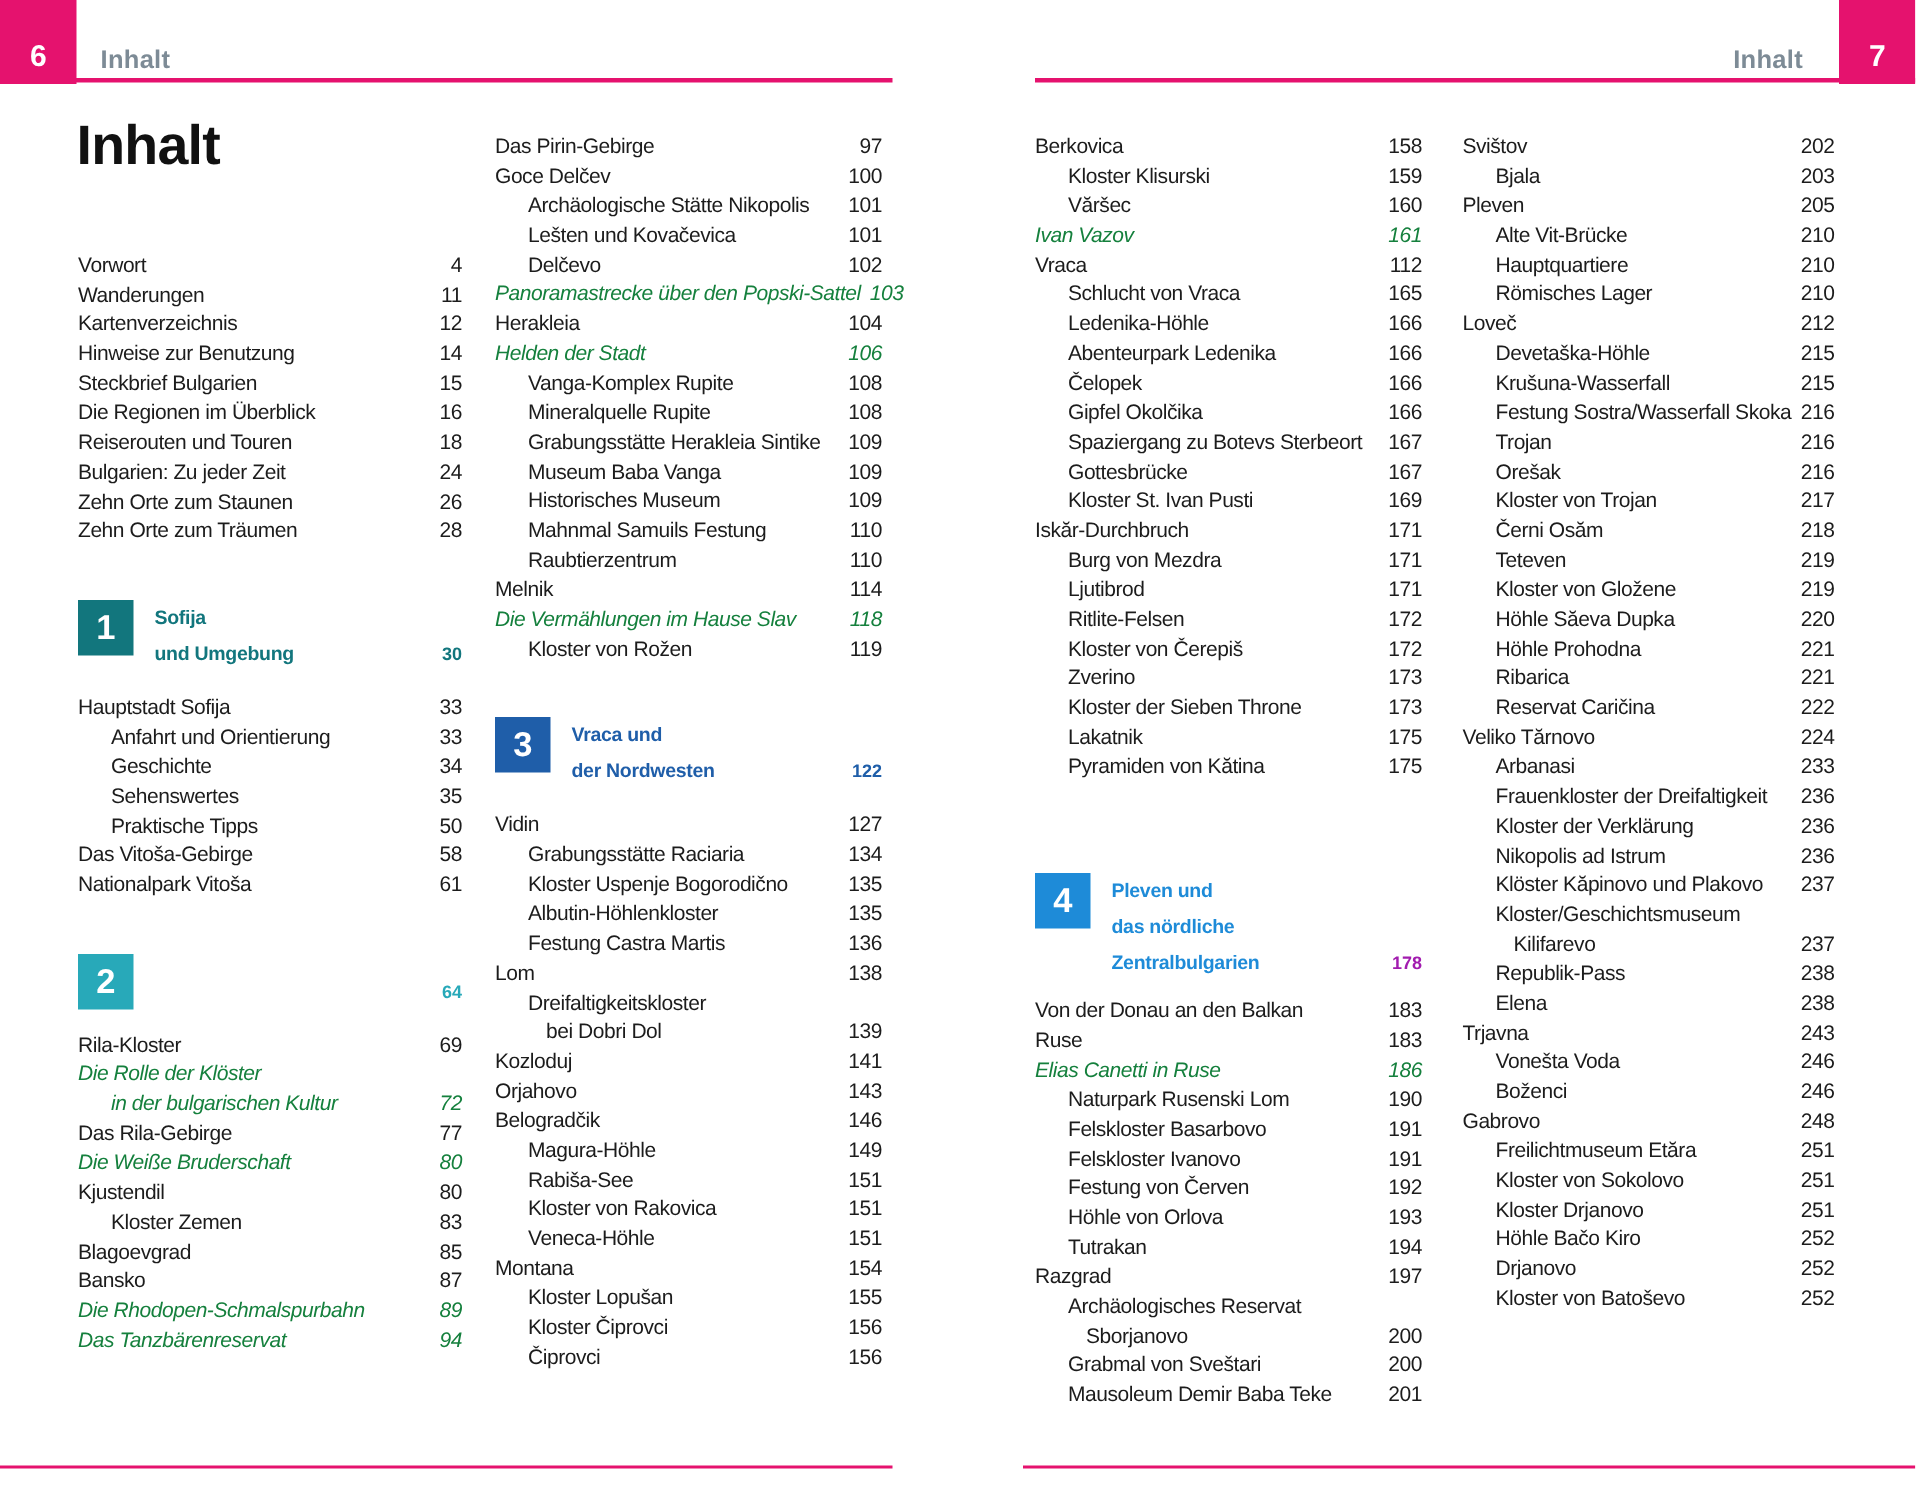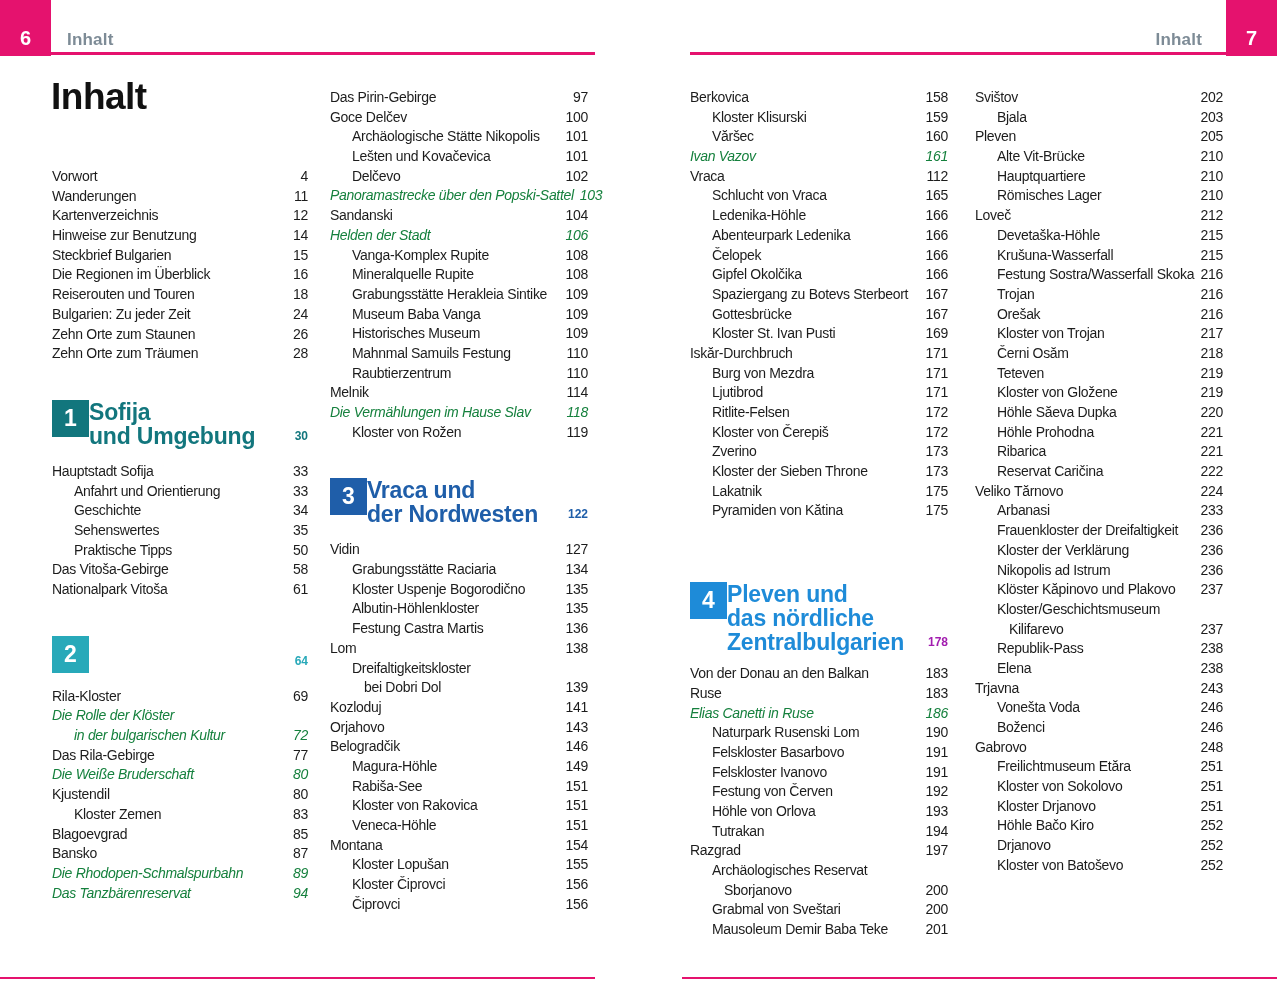--- a/index.html
+++ b/index.html
@@ -33,21 +33,21 @@
   .row .lbl{flex:0 1 auto;}
   .row .pg{margin-left:auto;padding-left:6px;text-align:right;}
   .row.ind1{padding-left:22px;}
   .row.ind2{padding-left:34px;}
   .row.it{font-style:italic;color:#15803d;}
 
   
   .section{display:flex;align-items:flex-start;margin:36px 0 14px 0;}
   .section .numbox{width:37px;height:37px;flex:0 0 37px;color:#fff;font-weight:bold;
                    font-size:23px;display:flex;align-items:center;justify-content:center;}
-  .section .titles{font-weight:bold;font-size:23px;line-height:24px;
+  .section .titles{margin-left:14px;font-weight:bold;font-size:13px;line-height:24px;
                    letter-spacing:-0.2px;}
   .section .spg{margin-left:auto;align-self:flex-end;font-weight:bold;font-size:12px;
                 line-height:24px;}
   .section.sec-4{margin-top:61px;margin-bottom:10px;}
 </style>
 </head>
 <body>
 
 <div class="spread">
 
@@ -206,21 +206,21 @@
       </div>
       <div class="row ind1">
         <span class="lbl">Delčevo</span>
         <span class="pg">102</span>
       </div>
       <div class="row it">
         <span class="lbl">Panoramastrecke über den Popski-Sattel</span>
         <span class="pg">103</span>
       </div>
       <div class="row">
-        <span class="lbl">Sandanski</span>
+        <span class="lbl">Herakleia</span>
         <span class="pg">104</span>
       </div>
       <div class="row it">
         <span class="lbl">Helden der Stadt</span>
         <span class="pg">106</span>
       </div>
       <div class="row ind1">
         <span class="lbl">Vanga-Komplex Rupite</span>
         <span class="pg">108</span>
       </div>

